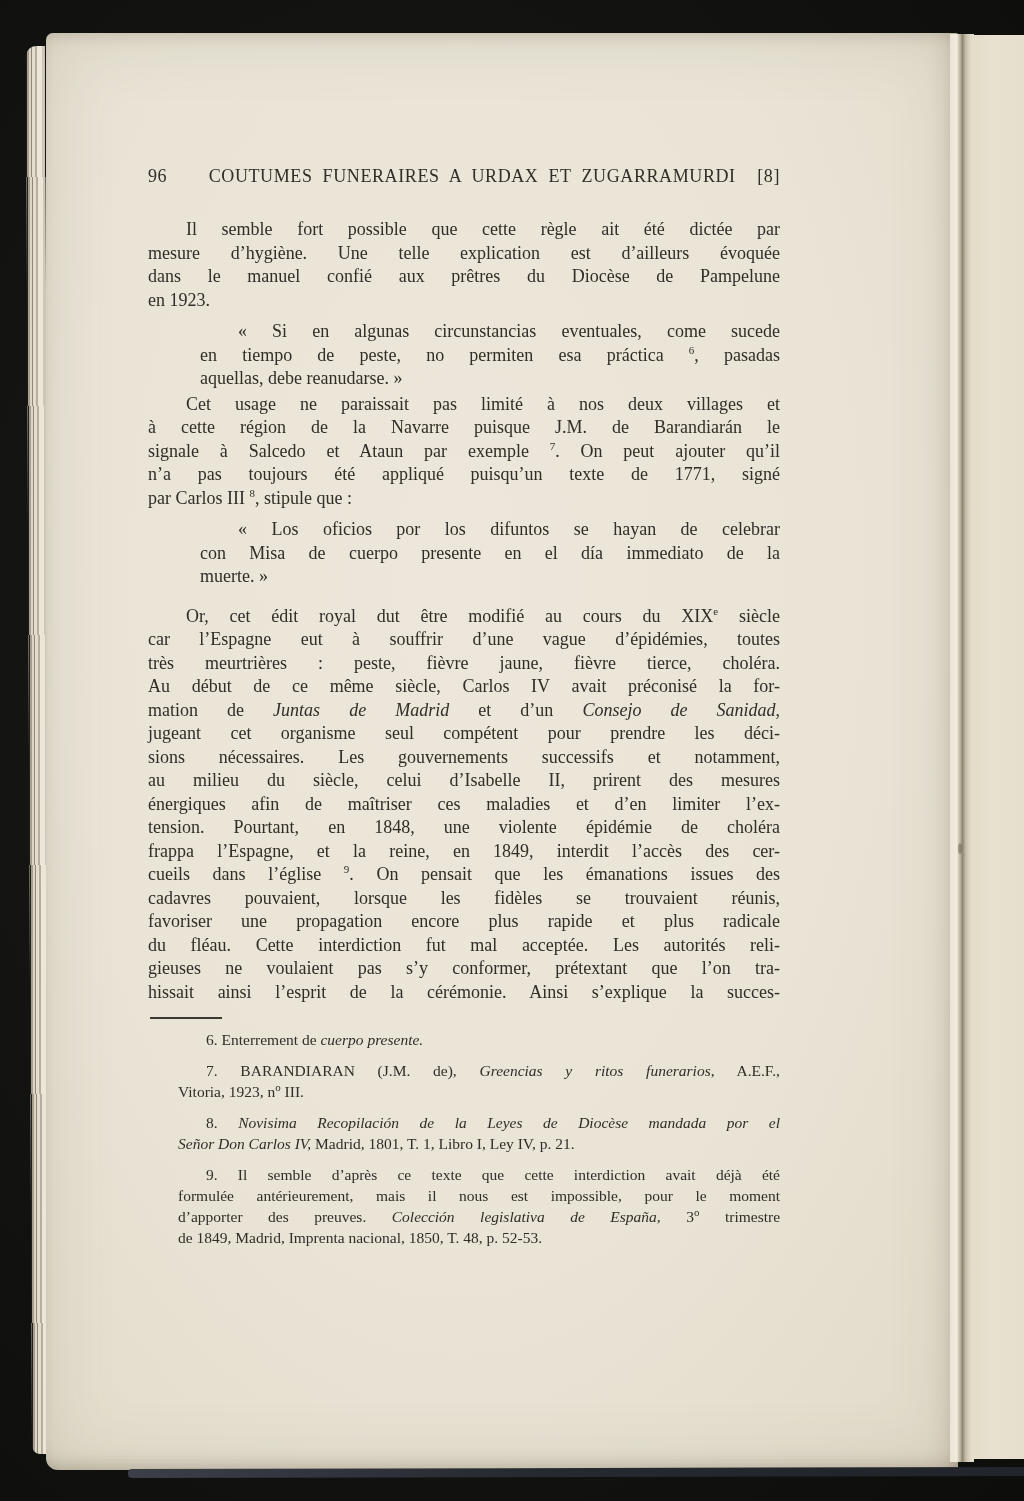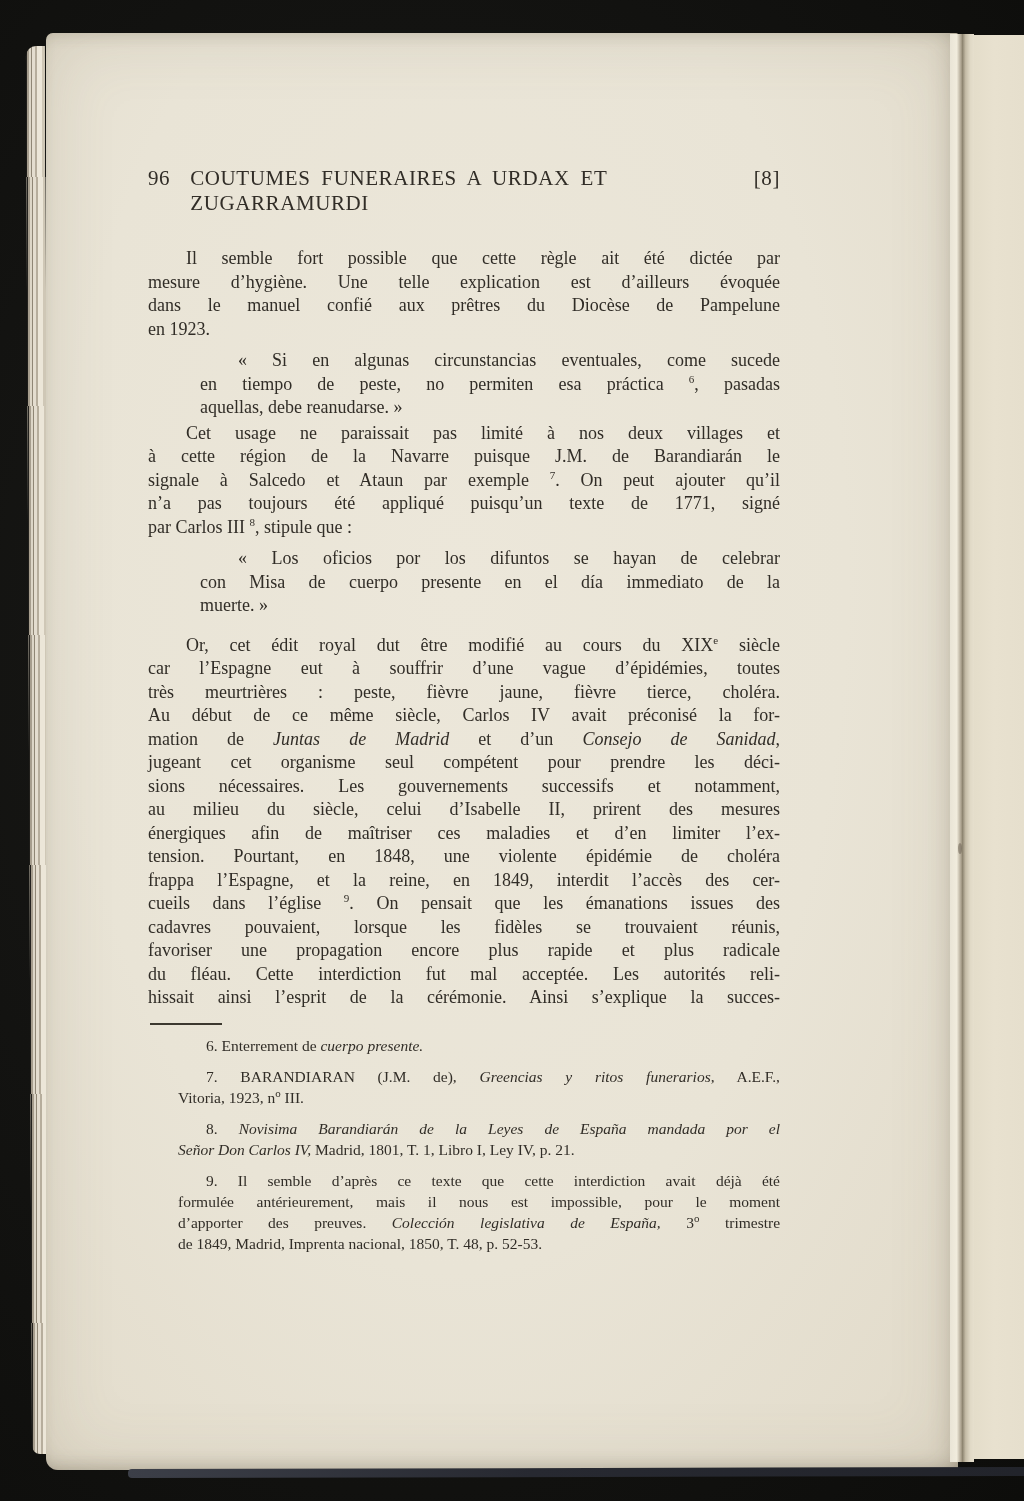--- a/index.html
+++ b/index.html
@@ -40,21 +40,21 @@
 
   
   .board-edge{position:absolute;left:128px;top:1468px;width:896px;height:9px;
     background:linear-gradient(90deg,#3c3f48 0%,#272931 45%,#22242b 100%);
     border-radius:4px 0 0 4px;transform:rotate(-0.12deg);}
 
   
   .text-col{position:absolute;left:148px;top:166px;width:632px;color:#312d27;}
 
   .header{display:flex;justify-content:space-between;align-items:baseline;
-    font-size:21px;letter-spacing:.6px;margin-bottom:31px;}
+    font-size:18px;letter-spacing:.6px;margin-bottom:31px;}
   .htitle{word-spacing:5px;margin-left:20px;}
 
   .block{font-size:18px;}
   .ln{line-height:23.5px;text-align:justify;text-align-last:justify;}
   .ln.endline{text-align-last:left;}
   .ln.first{text-indent:38px;}
   .paragraph{margin-top:4px;}
   .quote{margin-left:52px;width:580px;margin-top:14px;margin-bottom:2px;}
   .quote + .paragraph{margin-top:0;}
   .paragraph + .quote{margin-top:8px;}
@@ -119,35 +119,36 @@
         <div class="ln">jugeant cet organisme seul compétent pour prendre les déci-</div>
         <div class="ln">sions nécessaires. Les gouvernements successifs et notamment,</div>
         <div class="ln">au milieu du siècle, celui d’Isabelle II, prirent des mesures</div>
         <div class="ln">énergiques afin de maîtriser ces maladies et d’en limiter l’ex-</div>
         <div class="ln">tension. Pourtant, en 1848, une violente épidémie de choléra</div>
         <div class="ln">frappa l’Espagne, et la reine, en 1849, interdit l’accès des cer-</div>
         <div class="ln">cueils dans l’église <sup>9</sup>. On pensait que les émanations issues des</div>
         <div class="ln">cadavres pouvaient, lorsque les fidèles se trouvaient réunis,</div>
         <div class="ln">favoriser une propagation encore plus rapide et plus radicale</div>
         <div class="ln">du fléau. Cette interdiction fut mal acceptée. Les autorités reli-</div>
+        <div class="ln">gieuses ne voulaient pas s’y conformer, prétextant que l’on tra-</div>
         <div class="ln">hissait ainsi l’esprit de la cérémonie. Ainsi s’explique la succes-</div>
       </div>
     </div>
 
   <div class="fn-rule"></div>
   <div id="footnotes">
       <div class="block footnote">
         <div class="ln first endline">6. Enterrement de <em>cuerpo presente.</em></div>
       </div>
       <div class="block footnote">
         <div class="ln first">7. BARANDIARAN (J.M. de), <em>Greencias y ritos funerarios</em>, A.E.F.,</div>
         <div class="ln endline">Vitoria, 1923, n<sup>o</sup> III.</div>
       </div>
       <div class="block footnote">
-        <div class="ln first">8. <em>Novisima Barandiarán de la Leyes de España mandada por el</em></div>
+        <div class="ln first">8. <em>Novisima Recopilación de la Leyes de Diocèse mandada por el</em></div>
         <div class="ln endline"><em>Señor Don Carlos IV,</em> Madrid, 1801, T. 1, Libro I, Ley IV, p. 21.</div>
       </div>
       <div class="block footnote">
         <div class="ln first">9. Il semble d’après ce texte que cette interdiction avait déjà été</div>
         <div class="ln">formulée antérieurement, mais il nous est impossible, pour le moment</div>
         <div class="ln">d’apporter des preuves. <em>Colección legislativa de España,</em> 3<sup>o</sup> trimestre</div>
         <div class="ln endline">de 1849, Madrid, Imprenta nacional, 1850, T. 48, p. 52-53.</div>
       </div>
     </div>
 </div>

